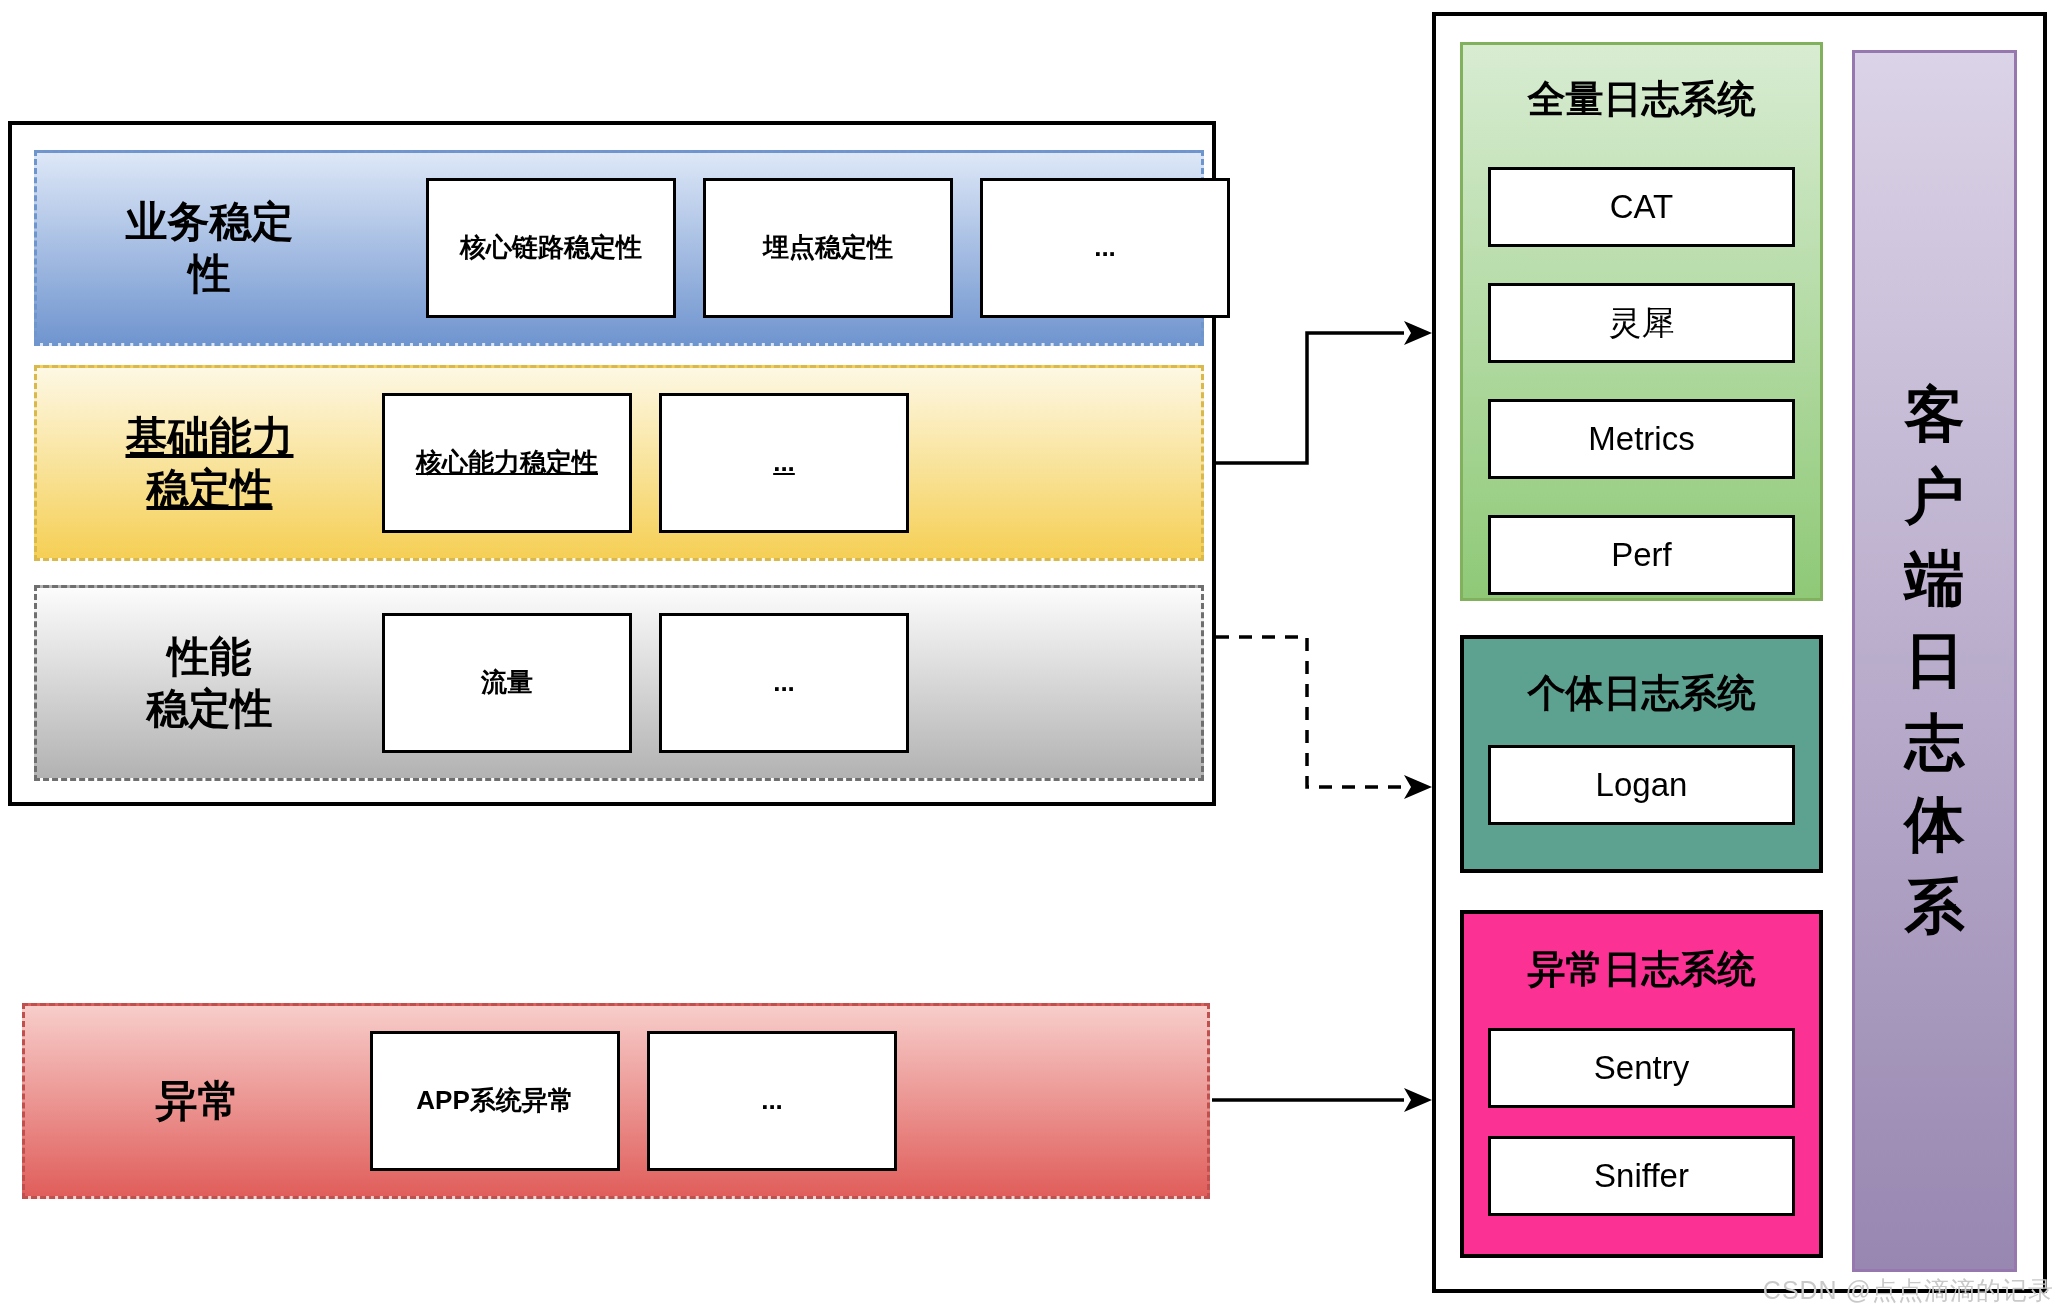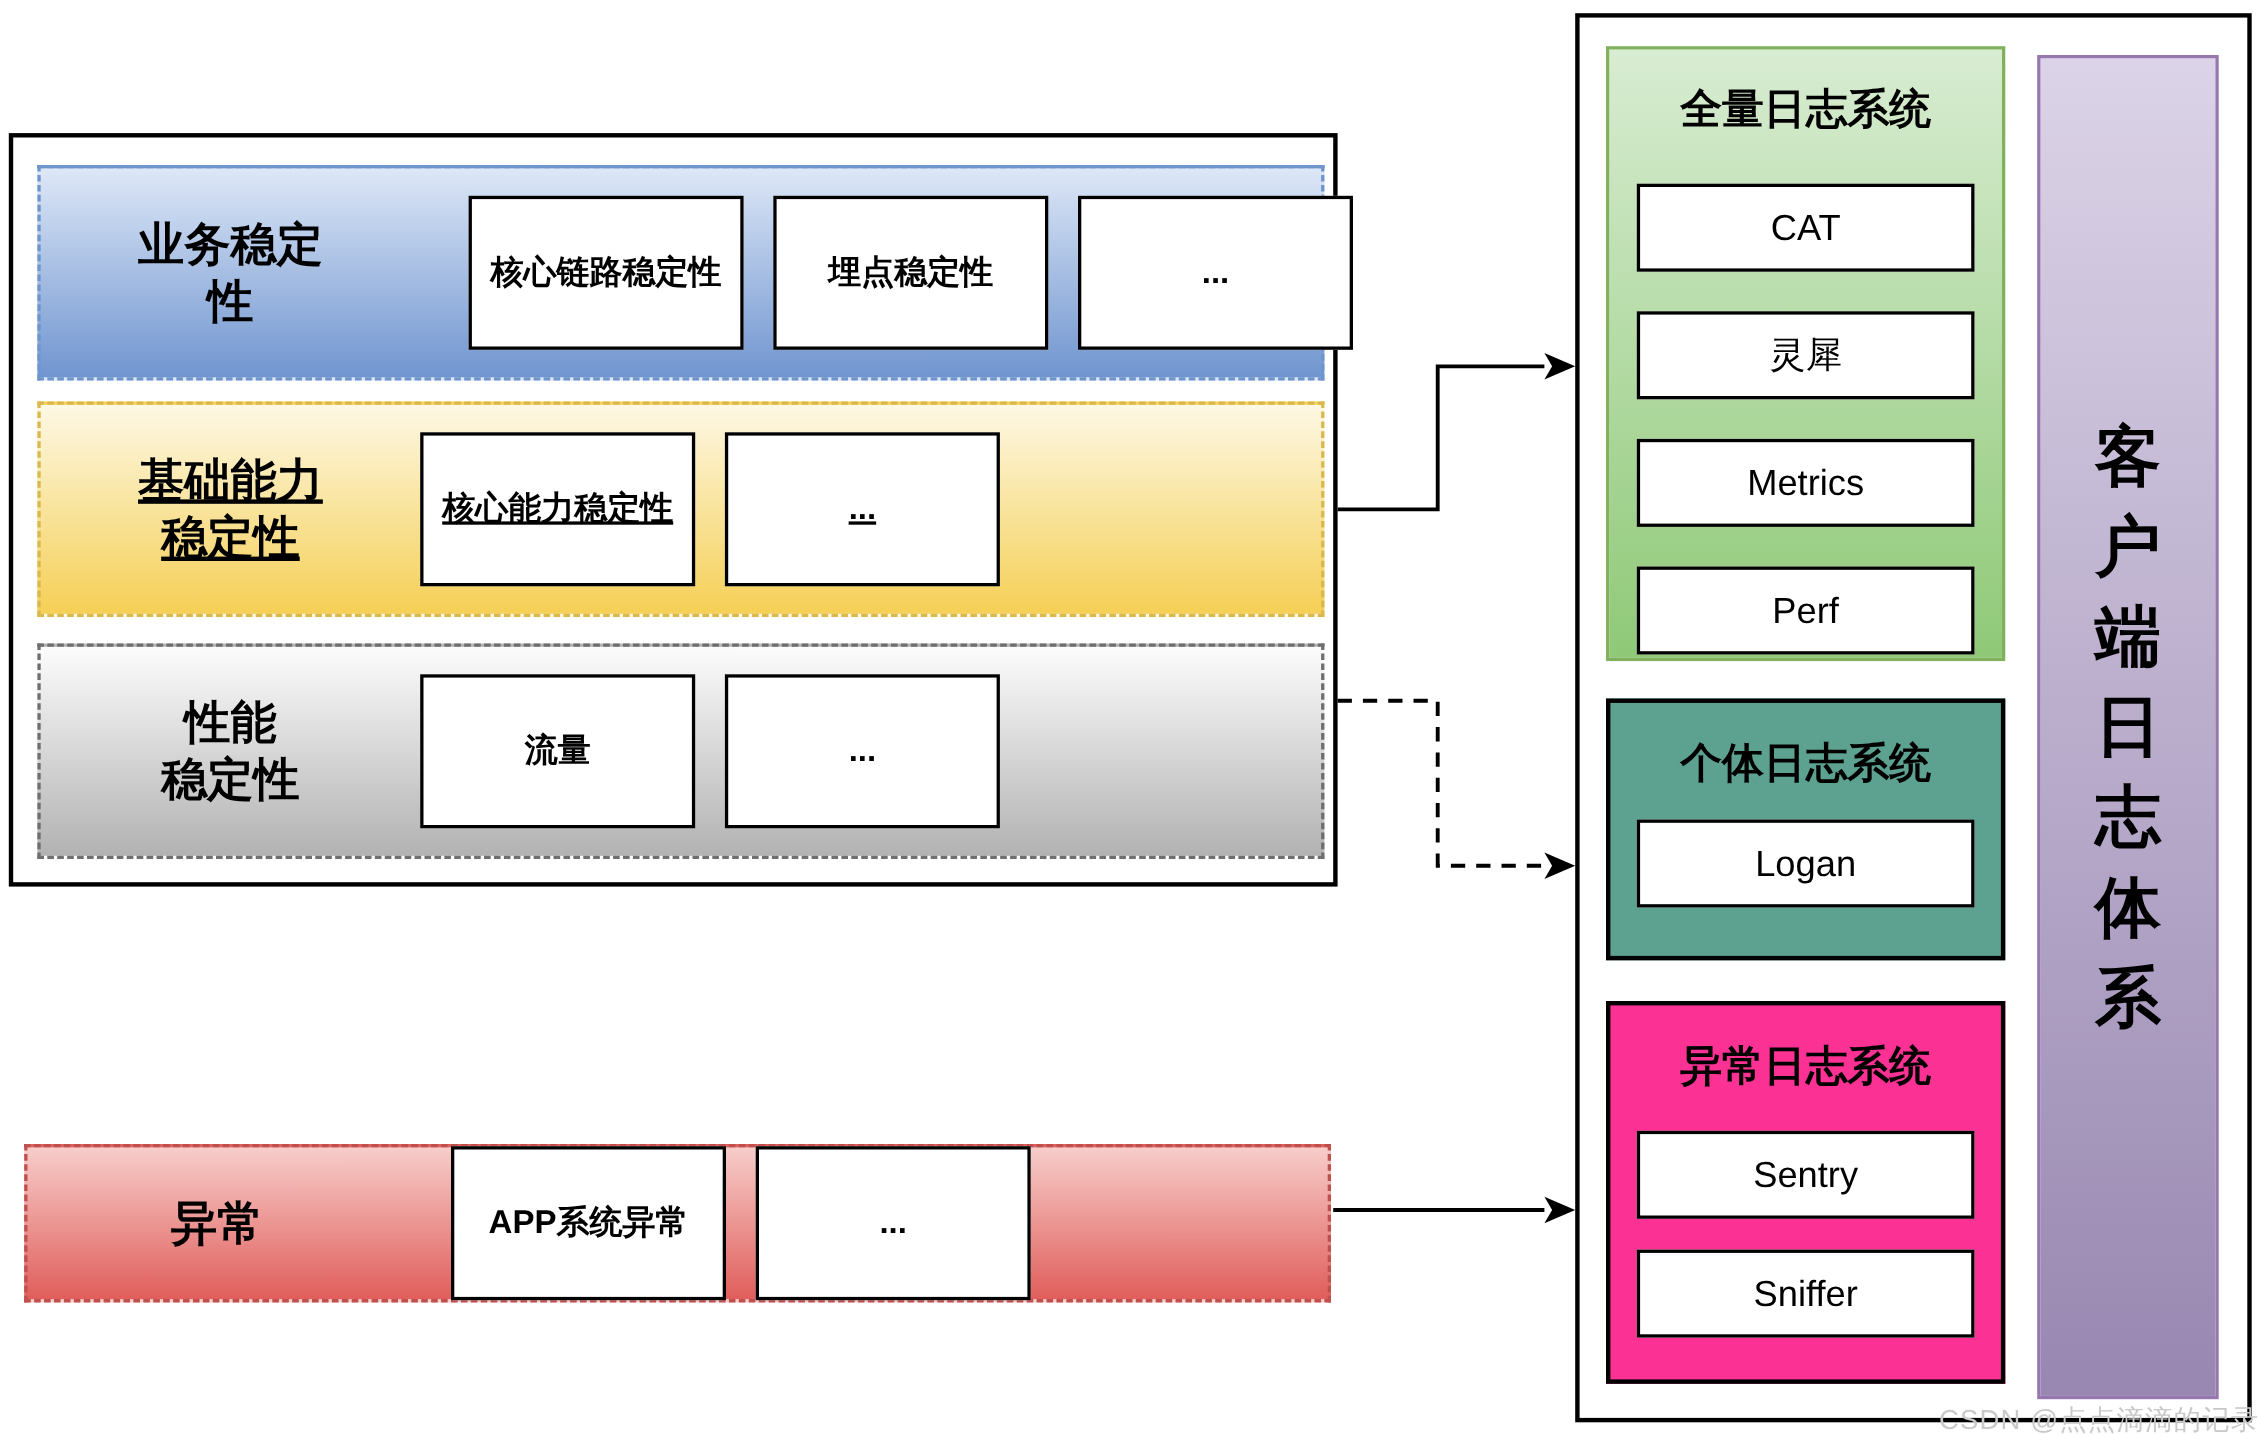--- a/index.html
+++ b/index.html
@@ -31,37 +31,36 @@
     position:absolute; left:34px; width:1170px; height:196px;
     border:3px dashed #888; display:flex; align-items:center; z-index:2;
   }
   .metric-row.blue   { top:150px; border-color:var(--row-blue-border);
     background:linear-gradient(to bottom, var(--row-blue-top), var(--row-blue-bottom));gap:44px; }
   .metric-row.yellow { top:365px; border-color:var(--row-yellow-border);
     background:linear-gradient(to bottom, var(--row-yellow-top), var(--row-yellow-bottom));text-decoration:underline; }
   .metric-row.gray   { top:585px; border-color:var(--row-gray-border);
     background:linear-gradient(to bottom, var(--row-gray-top), var(--row-gray-bottom)); }
   .metric-row.red    {
-    position:absolute; left:22px; top:1040px; width:1188px; height:144px;
+    position:absolute; left:22px; top:1003px; width:1188px; height:196px;
     border:3px dashed var(--row-red-border);
     background:linear-gradient(to bottom, var(--row-red-top), var(--row-red-bottom));
-    gap:40px;
   }
 
   .row-label {
     width:345px; flex:0 0 345px; text-align:center;
     font-size:42px; font-weight:700; line-height:1.25; color:#000;
   }
   .row-label .line { display:block; }
 
   .row-boxes { display:flex; gap:27px; align-items:center; }
   .item-box {
     width:250px; height:140px; background:#fff; border:3px solid #000;
     display:flex; align-items:center; justify-content:center;
-    font-size:30px; font-weight:600; text-align:left; line-height:1.2;
+    font-size:26px; font-weight:600; text-align:left; line-height:1.2;
   }
 
   
   .right-outer {
     position:absolute; left:1432px; top:12px; width:615px; height:1281px;
     border:4px solid #000; background:#fff;
   }
   .system {
     position:absolute; left:24px; width:363px;
     display:flex; flex-direction:column; align-items:center;

